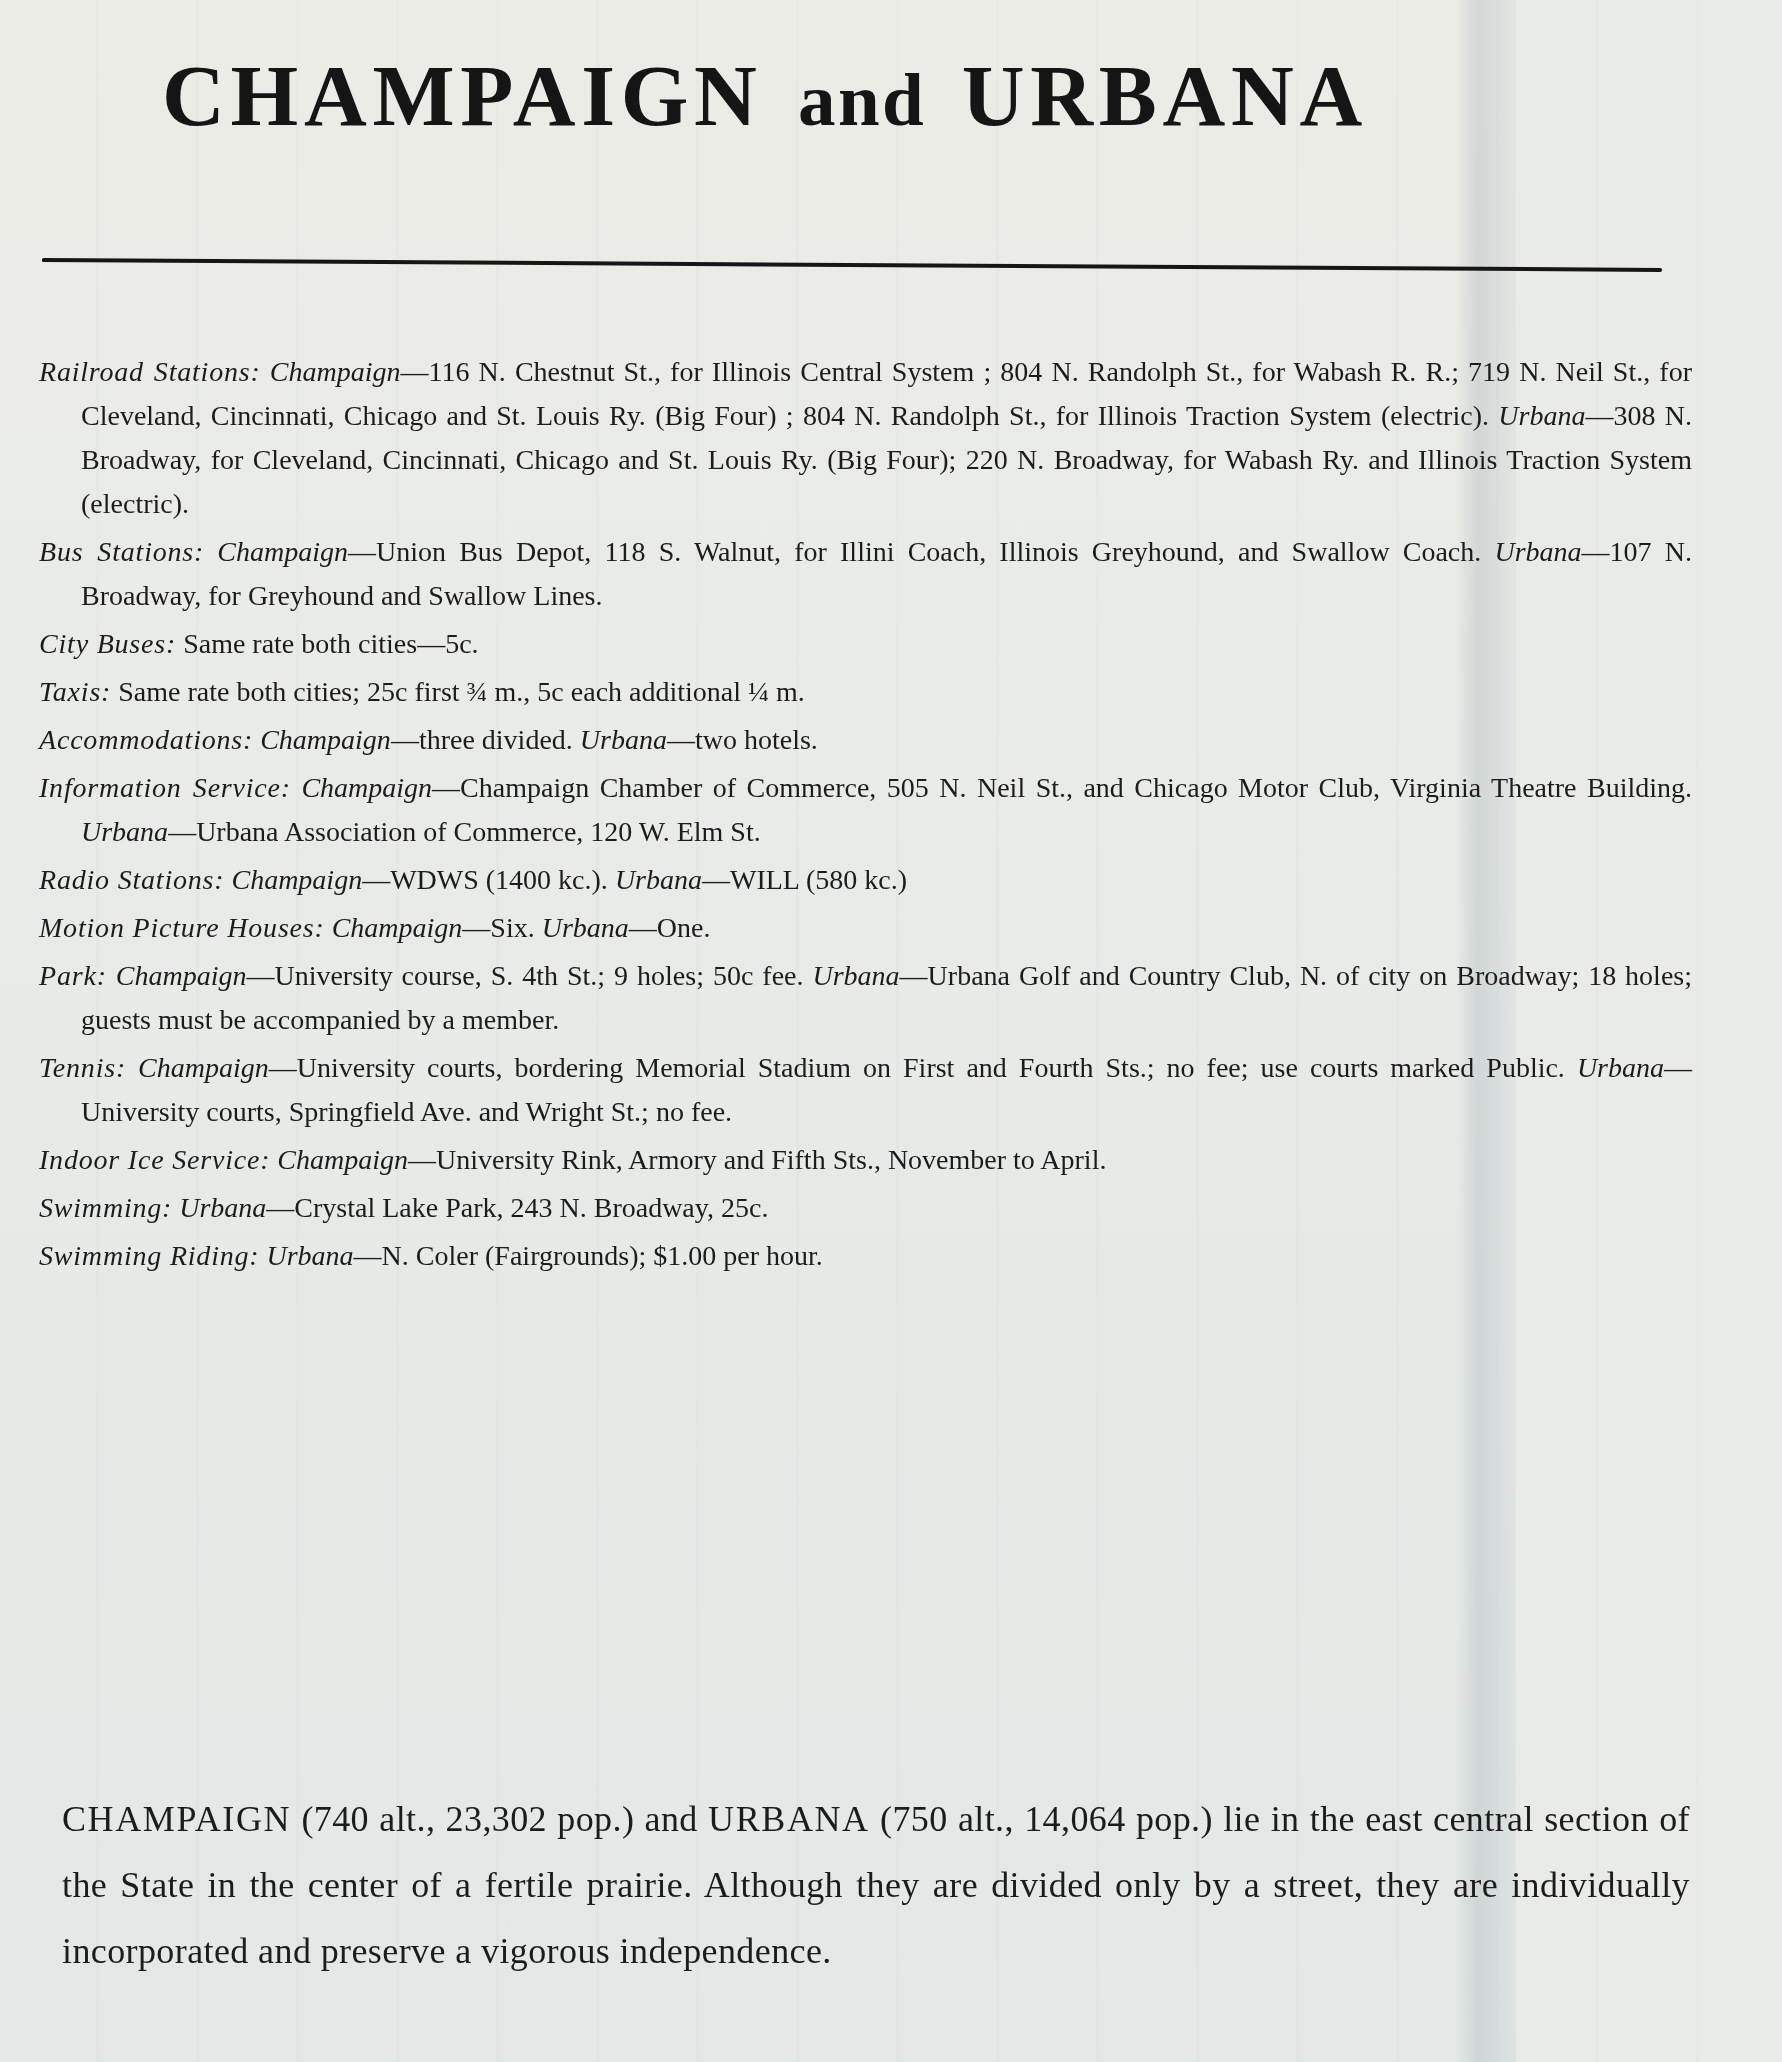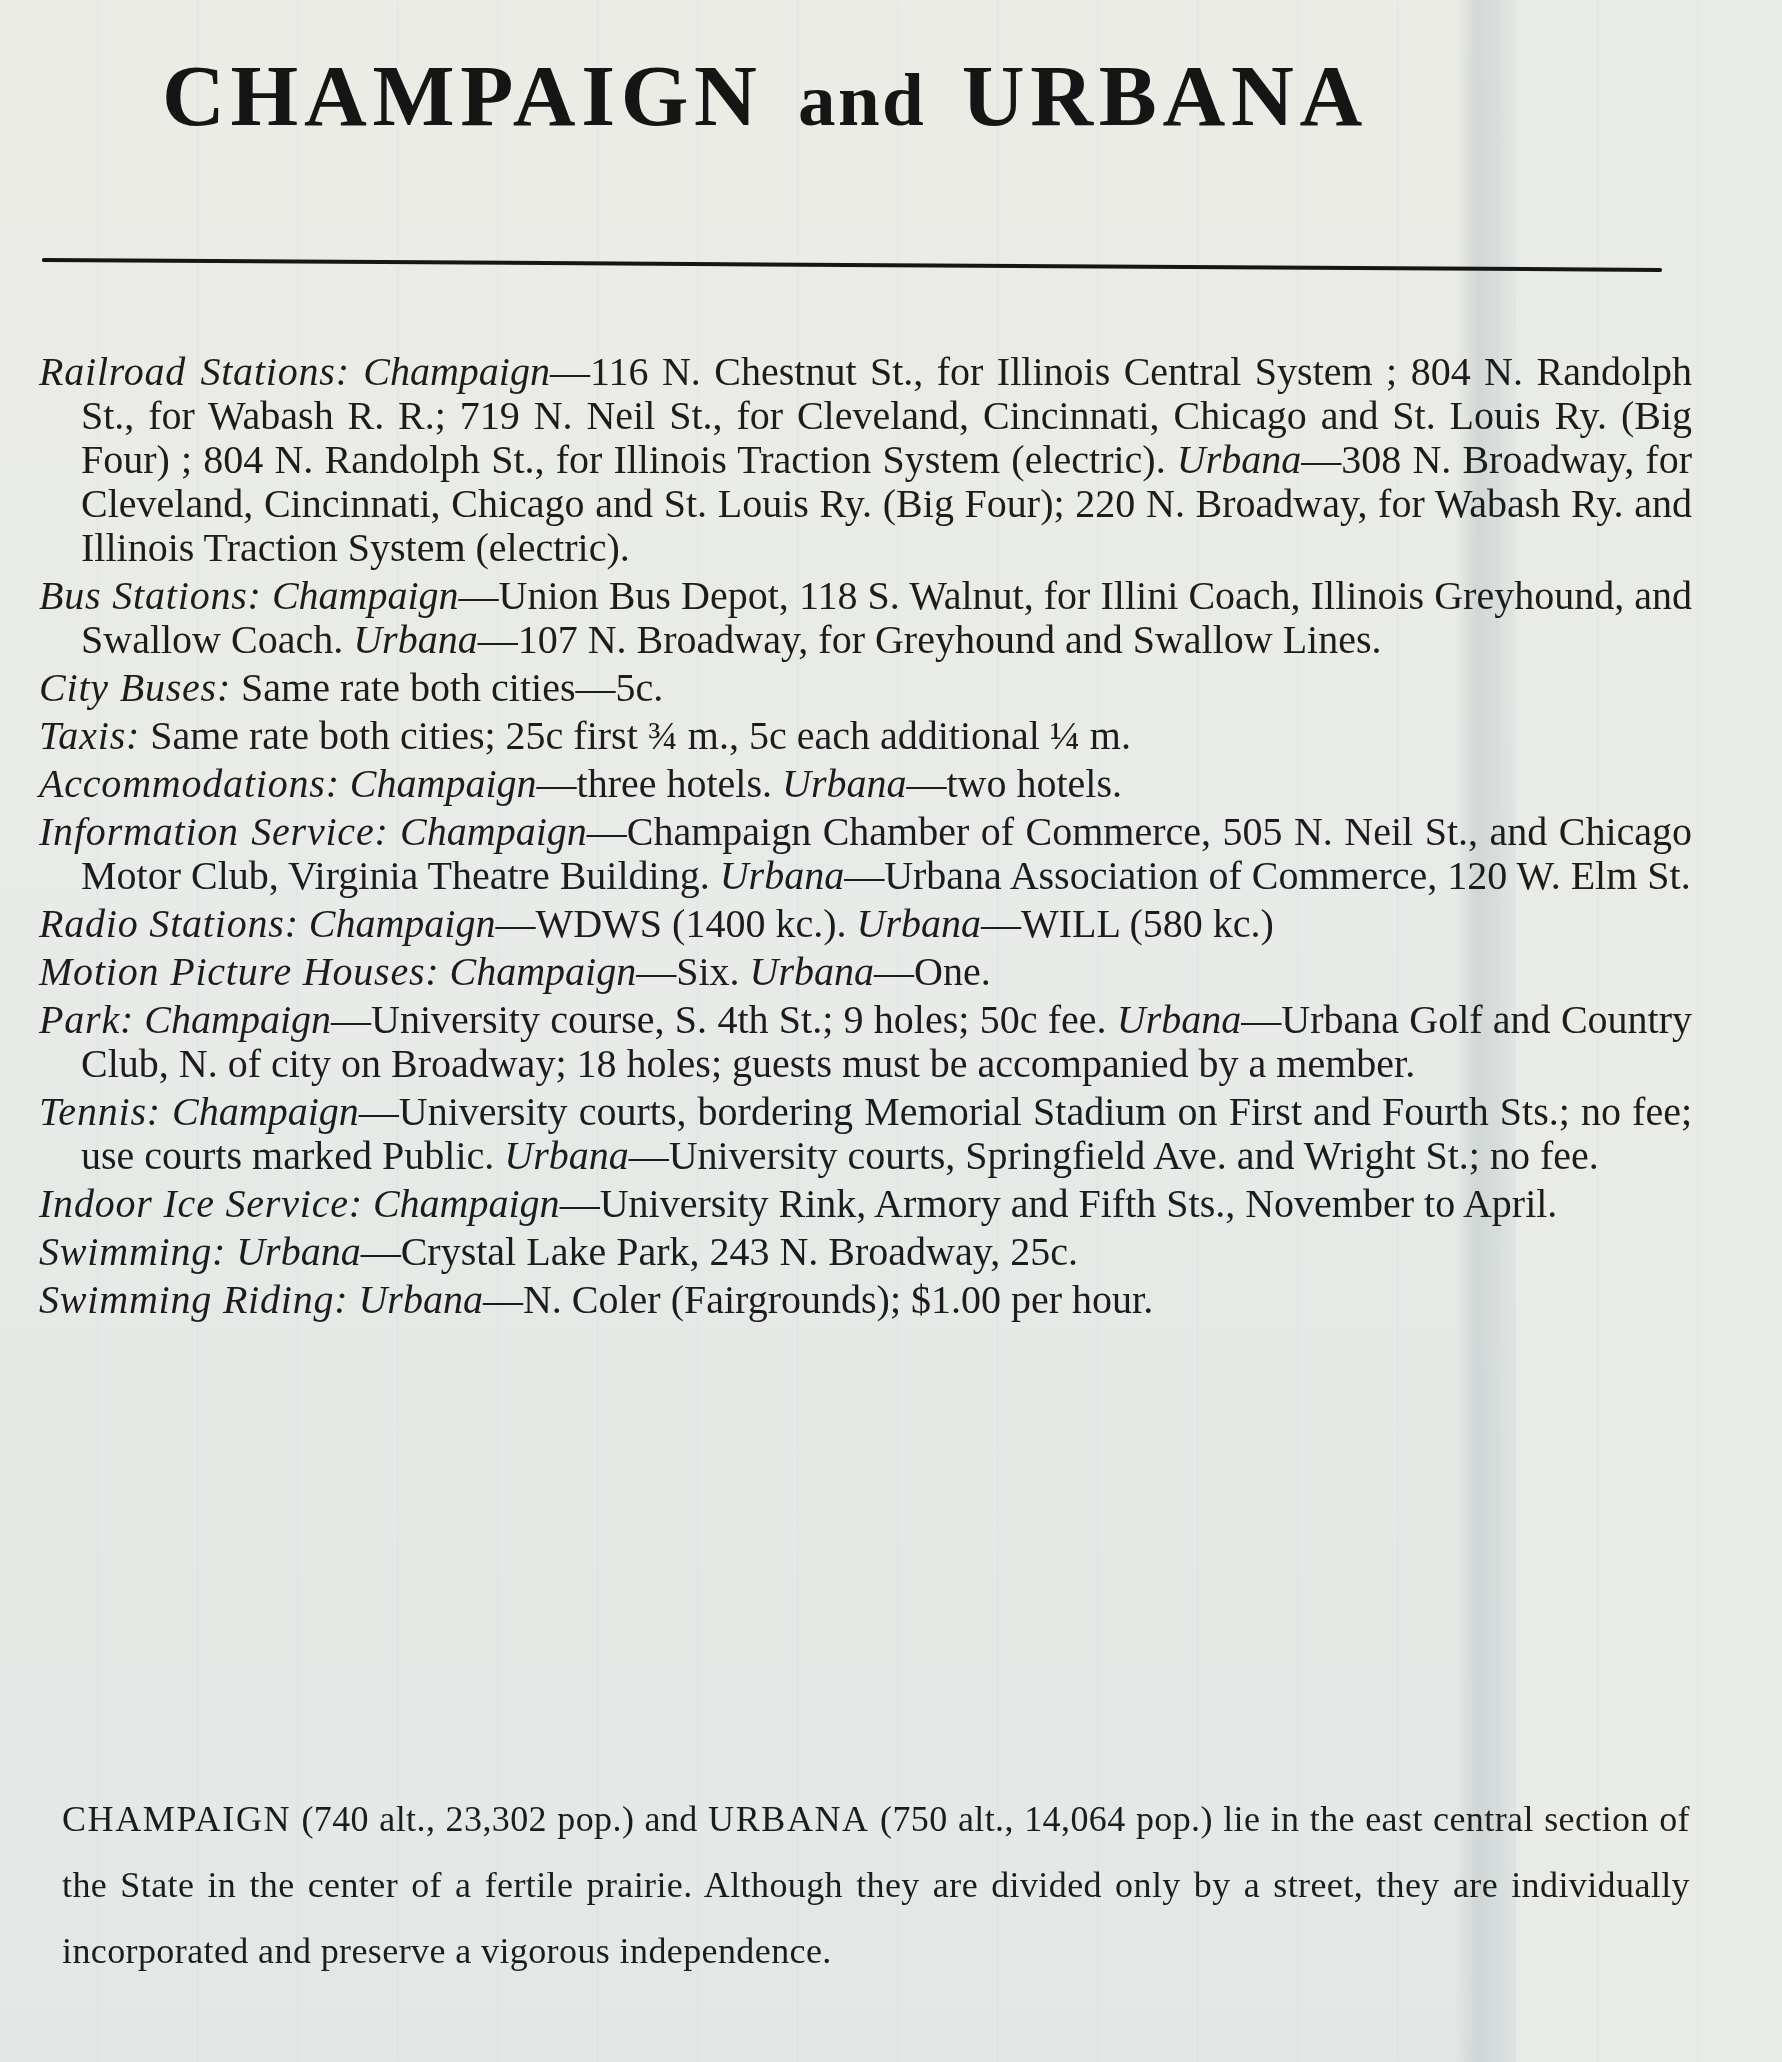--- a/index.html
+++ b/index.html
@@ -51,21 +51,21 @@
       background: #161616;
       transform: rotate(0.35deg);
       transform-origin: left center;
       border-radius: 1.6px;
     }
     .facts {
       position: absolute;
       left: 39px;
       top: 350px;
       width: 1653px;
-      font-size: 40px;
+      font-size: 28px;
       line-height: 44px;
       text-align: justify;
     }
     .entry {
       padding-left: 42px;
       text-indent: -42px;
       margin-bottom: 4px;
     }
     .label, .city { font-style: italic; }
     .label { letter-spacing: 0.8px; }
@@ -93,21 +93,21 @@
     <span>URBANA</span>
   </h1>
 
   <div class="rule"></div>
 
   <div class="facts" id="facts">
       <p class="entry" style="margin: 0px 0px 4px;"><span class="label">Railroad Stations:</span> <span class="city">Champaign</span><span>—116 N. Chestnut St., for Illinois Central System ; 804 N. Randolph St., for Wabash R. R.; 719 N. Neil St., for Cleveland, Cincinnati, Chicago and St. Louis Ry. (Big Four) ; 804 N. Randolph St., for Illinois Traction System (electric). </span><span class="city">Urbana</span><span>—308 N. Broadway, for Cleveland, Cincinnati, Chicago and St. Louis Ry. (Big Four); 220 N. Broadway, for Wabash Ry. and Illinois Traction System (electric).</span></p>
       <p class="entry" style="margin: 0px 0px 4px;"><span class="label">Bus Stations:</span> <span class="city">Champaign</span><span>—Union Bus Depot, 118 S. Walnut, for Illini Coach, Illinois Greyhound, and Swallow Coach. </span><span class="city">Urbana</span><span>—107 N. Broadway, for Greyhound and Swallow Lines.</span></p>
       <p class="entry" style="margin: 0px 0px 4px;"><span class="label">City Buses:</span><span> Same rate both cities—5c.</span></p>
       <p class="entry" style="margin: 0px 0px 4px;"><span class="label">Taxis:</span><span> Same rate both cities; 25c first ¾ m., 5c each additional ¼ m.</span></p>
-      <p class="entry" style="margin: 0px 0px 4px;"><span class="label">Accommodations:</span> <span class="city">Champaign</span><span>—three hotels. </span><span class="city">Urbana</span><span>—two hotels.</span></p>
+      <p class="entry" style="margin: 0px 0px 4px;"><span class="label">Accommodations:</span> <span class="city">Champaign</span><span>—three divided. </span><span class="city">Urbana</span><span>—two hotels.</span></p>
       <p class="entry" style="margin: 0px 0px 4px;"><span class="label">Information Service:</span> <span class="city">Champaign</span><span>—Champaign Chamber of Commerce, 505 N. Neil St., and Chicago Motor Club, Virginia Theatre Building. </span><span class="city">Urbana</span><span>—Urbana Association of Commerce, 120 W. Elm St.</span></p>
       <p class="entry" style="margin: 0px 0px 4px;"><span class="label">Radio Stations:</span> <span class="city">Champaign</span><span>—WDWS (1400 kc.). </span><span class="city">Urbana</span><span>—WILL (580 kc.)</span></p>
       <p class="entry" style="margin: 0px 0px 4px;"><span class="label">Motion Picture Houses:</span> <span class="city">Champaign</span><span>—Six. </span><span class="city">Urbana</span><span>—One.</span></p>
       <p class="entry" style="margin: 0px 0px 4px;"><span class="label">Park:</span> <span class="city">Champaign</span><span>—University course, S. 4th St.; 9 holes; 50c fee. </span><span class="city">Urbana</span><span>—Urbana Golf and Country Club, N. of city on Broadway; 18 holes; guests must be accompanied by a member.</span></p>
       <p class="entry" style="margin: 0px 0px 4px;"><span class="label">Tennis:</span> <span class="city">Champaign</span><span>—University courts, bordering Memorial Stadium on First and Fourth Sts.; no fee; use courts marked Public. </span><span class="city">Urbana</span><span>—University courts, Springfield Ave. and Wright St.; no fee.</span></p>
       <p class="entry" style="margin: 0px 0px 4px;"><span class="label">Indoor Ice Service:</span> <span class="city">Champaign</span><span>—University Rink, Armory and Fifth Sts., November to April.</span></p>
       <p class="entry" style="margin: 0px 0px 4px;"><span class="label">Swimming:</span> <span class="city">Urbana</span><span>—Crystal Lake Park, 243 N. Broadway, 25c.</span></p>
       <p class="entry" style="margin: 0px 0px 4px;"><span class="label">Swimming Riding:</span> <span class="city">Urbana</span><span>—N. Coler (Fairgrounds); $1.00 per hour.</span></p>
     </div>
 

